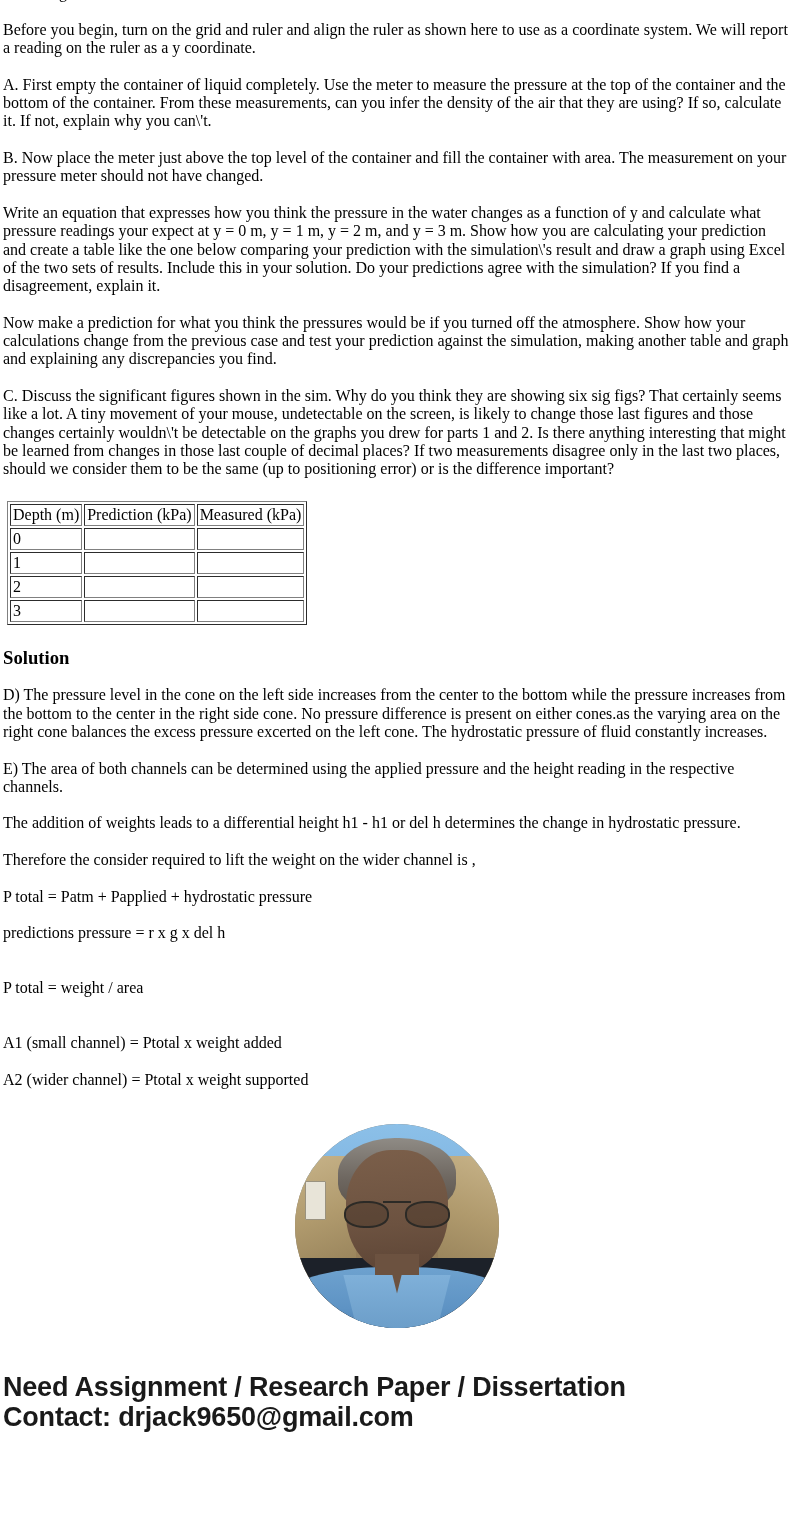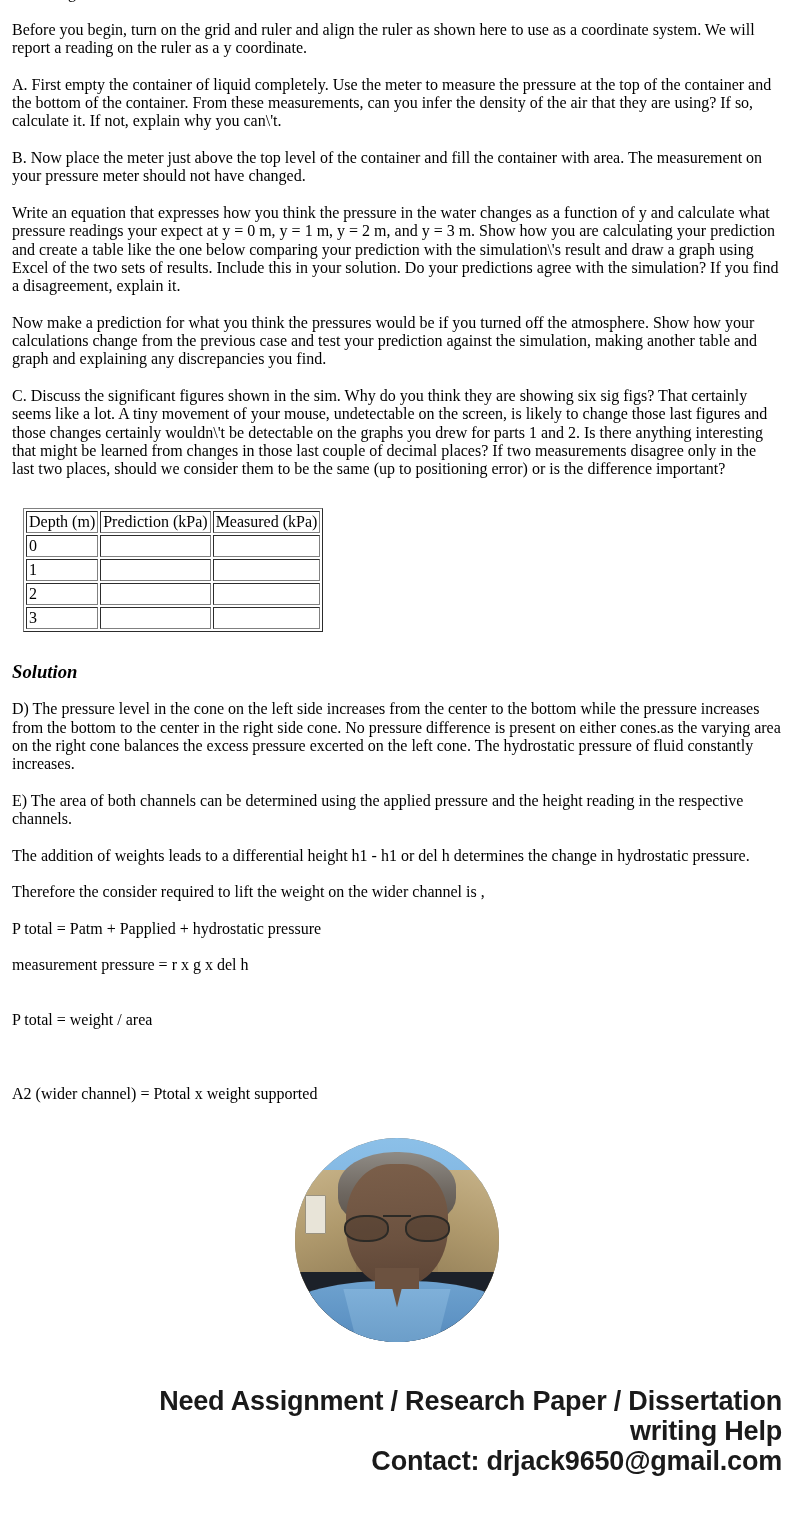--- a/index.html
+++ b/index.html
@@ -10,21 +10,21 @@
   body {
     width: 794px;
     min-height: 1523px;
     font-family: "Liberation Serif", "DejaVu Serif", serif;
     font-size: 16px;
     line-height: 18.3px;
     color: #000000;
     -webkit-font-smoothing: antialiased;
   }
   .page {
-    padding: 0 12px;
+    padding: 0 3px;
     box-sizing: border-box;
     width: 794px;
     overflow: hidden;
   }
   
   .clip-top {
     margin: 0;
     padding: 0;
     height: 21px;
     overflow: hidden;
@@ -45,21 +45,21 @@
   }
   .gap {
     height: 18.3px;
   }
 
   
   table.depth-table {
     border-collapse: separate;
     border-spacing: 2px;
     border: 1px outset #808080;
-    margin: 11px;
+    margin: 4px;
     background: #ffffff;
   }
   table.depth-table td,
   table.depth-table th {
     border: 1px inset #808080;
     padding: 1px 2px;
     font-weight: normal;
     font-family: "Liberation Serif", "DejaVu Serif", serif;
     font-size: 16px;
     line-height: 18px;
@@ -77,21 +77,20 @@
     height: 18px;
   }
 
   h3.solution-heading {
     font-family: "Liberation Serif", "DejaVu Serif", serif;
     font-size: 18.7px;
     font-weight: bold;
     line-height: 21px;
     margin: 0;
     padding: 0;
-    font-style: italic;
   }
 
   
   .avatar-wrap {
     text-align: center;
     line-height: 0;
   }
   .avatar {
     display: inline-block;
     width: 204px;
@@ -203,21 +202,21 @@
     position: absolute;
     left: 39%;
     bottom: 14%;
     width: 22%;
     height: 22%;
     background: #6c5240;
   }
 
   
   .promo {
-    text-align: right;
+    text-align: left;
     font-family: "Liberation Sans", "DejaVu Sans", sans-serif;
     font-weight: bold;
     font-size: 27px;
     line-height: 30px;
     color: #1a1a1a;
     letter-spacing: -0.2px;
   }
   .promo .line { display: block; }
 </style>
 </head>
@@ -290,30 +289,31 @@
 
   <p class="body-par">The addition of weights leads to a differential height h1 - h1 or del h determines the change in hydrostatic pressure.</p>
   <div class="gap"></div>
 
   <p class="body-par">Therefore the consider required to lift the weight on the wider channel is ,</p>
   <div class="gap"></div>
 
   <p class="body-par">P total = Patm + Papplied + hydrostatic pressure</p>
   <div class="gap"></div>
 
-  <p class="body-par">measurement pressure = r x g x del h</p>
+  <p class="body-par">predictions pressure = r x g x del h</p>
   <div class="gap"></div>
 
   <div class="gap"></div>
 
   <p class="body-par">P total = weight / area</p>
   <div class="gap"></div>
 
   <div class="gap"></div>
 
+  <p class="body-par">A1 (small channel) = Ptotal x weight added</p>
   <div class="gap"></div>
 
   <p class="body-par">A2 (wider channel) = Ptotal x weight supported</p>
 
   <div style="height:35px"></div>
 
   <div class="avatar-wrap">
     <div class="avatar">
       <div class="sky"></div>
       <div class="wall-left"></div>
@@ -332,17 +332,16 @@
         <div class="lens r"></div>
       </div>
       <div class="bridge"></div>
     </div>
   </div>
 
   <div style="height:44px"></div>
 
   <div class="promo">
     <span class="line">Need Assignment / Research Paper / Dissertation</span>
-    <span class="line">writing Help</span>
     <span class="line">Contact: drjack9650@gmail.com</span>
   </div>
 
 </div>
 
 </body></html>

